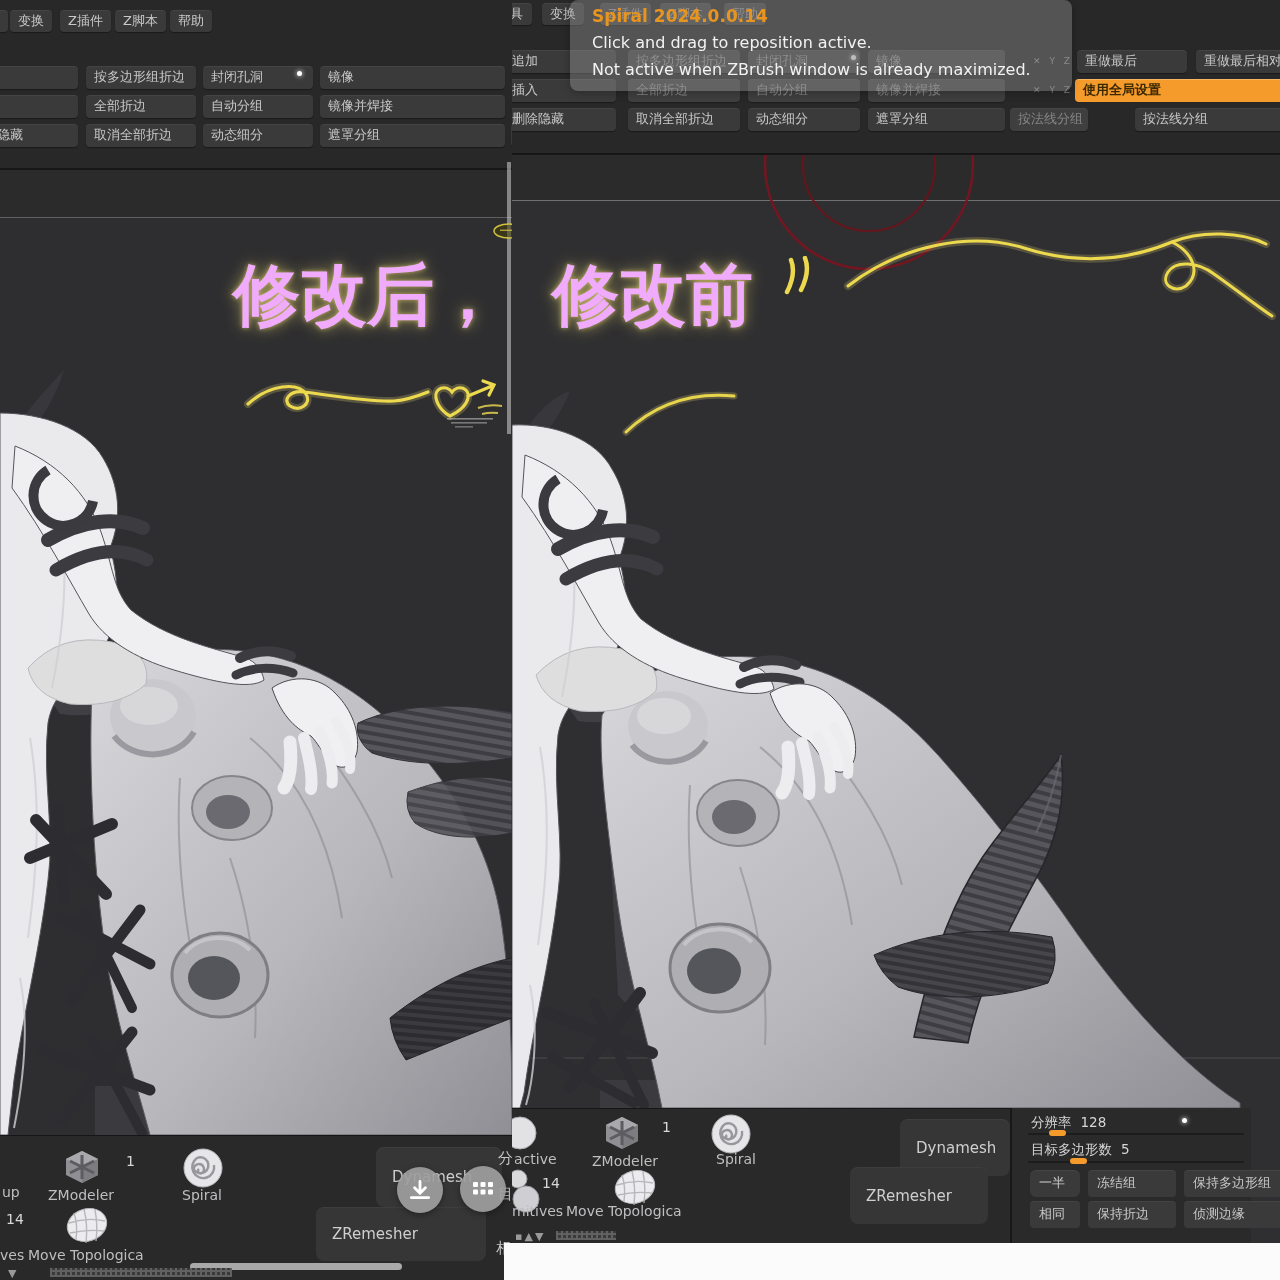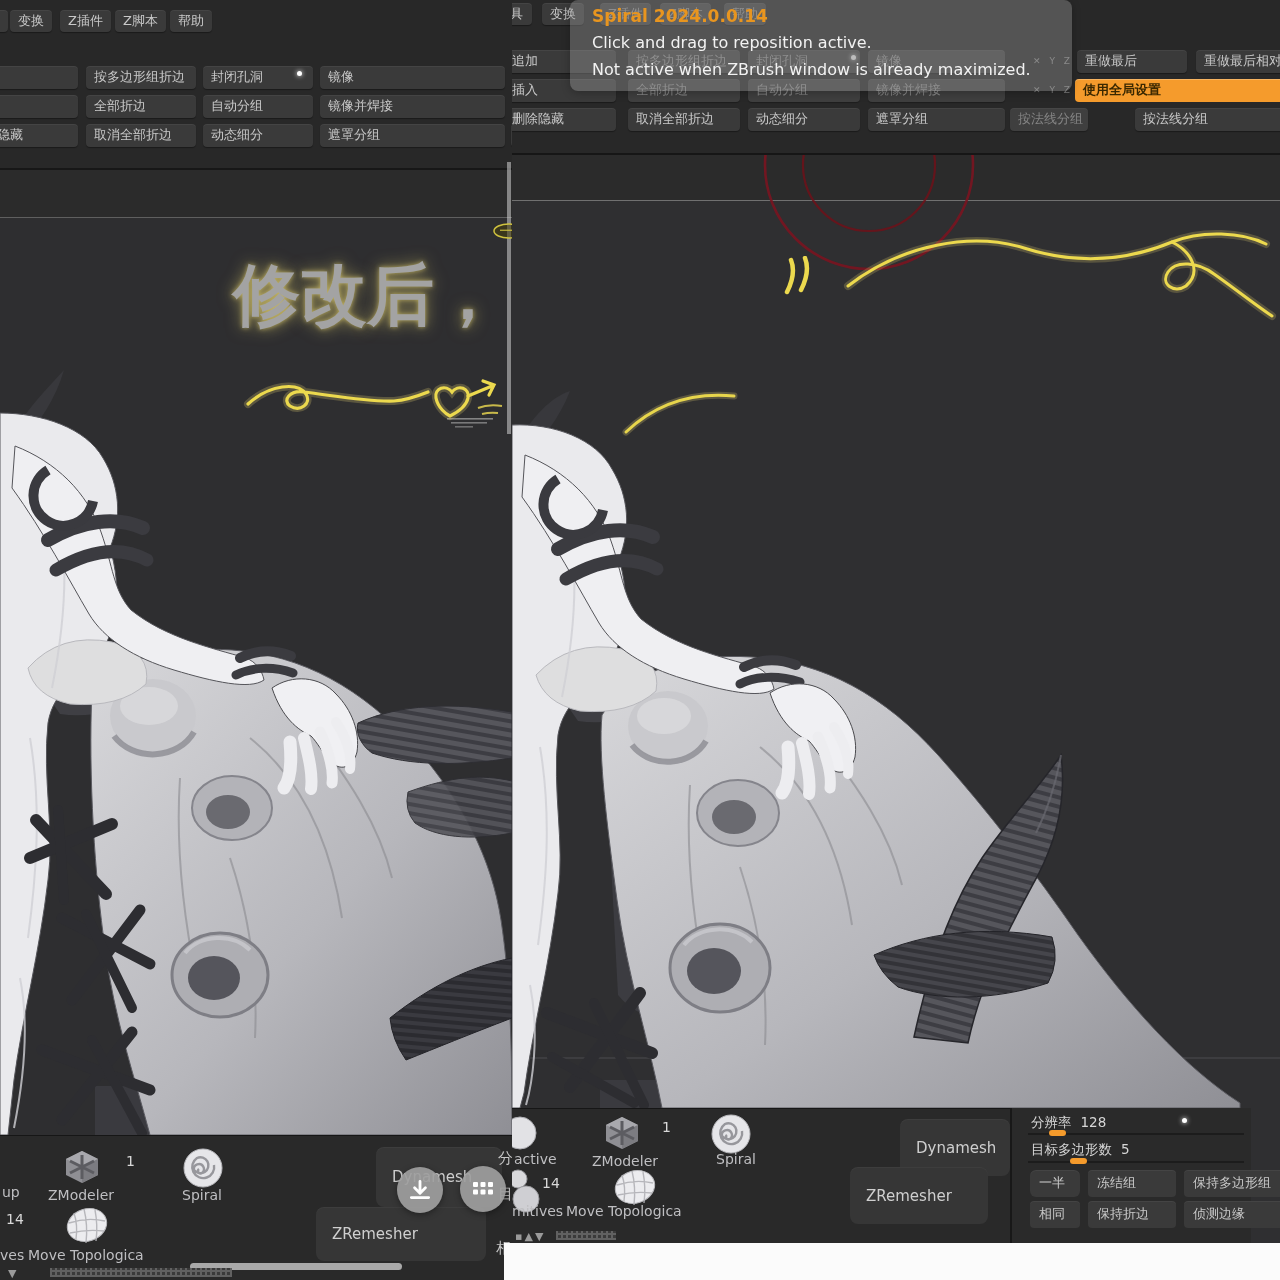--- a/index.html
+++ b/index.html
@@ -21,21 +21,21 @@
   .btn.orange{background:#f59b2c;color:#3a2800;font-weight:bold;box-shadow:inset 0 1px 0 rgba(255,255,255,.25);}
   .dot{position:absolute;width:5px;height:5px;border-radius:50%;background:#fff;box-shadow:0 0 5px #fff;}
   .axisglyphs{position:absolute;font-size:9px;letter-spacing:3px;color:#7f7f7f;}
   
   .tooltip{position:absolute;left:58px;top:0;width:502px;height:91px;border-radius:8px;
            background:rgba(158,158,158,.38);box-shadow:0 2px 8px rgba(0,0,0,.25);z-index:30;}
   .tooltip .tt-title{position:absolute;left:22px;top:6px;font-size:17px;font-weight:bold;color:#e8951f;}
   .tooltip .tt-line1{position:absolute;left:22px;top:33px;font-size:16px;color:#f2f2f2;}
   .tooltip .tt-line2{position:absolute;left:22px;top:60px;font-size:16px;color:#f2f2f2;}
   
-  .caption{position:absolute;font-size:67px;font-weight:bold;color:#a3a3a3;white-space:nowrap;
+  .caption{position:absolute;font-size:67px;font-weight:bold;color:#f0abfc;white-space:nowrap;
            text-shadow:0 0 16px rgba(250,230,120,.55),0 0 5px rgba(250,230,120,.6);z-index:40;}
   
   .bbar{position:absolute;background:#292929;border-top:1px solid #161616;}
   .blabel{position:absolute;font-size:14px;color:#bfbfc2;white-space:nowrap;}
   .bsup{position:absolute;font-size:14px;color:#d8d8d8;}
   .panelbtn{position:absolute;background:#363636;border-radius:8px;box-shadow:inset 0 1px 0 rgba(255,255,255,.04);}
   .panelbtn span{position:absolute;left:16px;top:50%;transform:translateY(-50%);font-size:15px;color:#cfcfcf;}
   .scrollpill{position:absolute;background:#a9a9a9;border-radius:4px;}
   .checker{position:absolute;background-color:#3a3a3a;
      background-image:repeating-linear-gradient(90deg,#616161 0 2px,transparent 2px 5px),
@@ -373,20 +373,21 @@
         <path d="M322,572 C332,587 338,604 336,619" stroke="#ededf0" stroke-width="10" fill="none" stroke-linecap="round"></path>
       </g>
       <g stroke="#2d2d31" stroke-linecap="round" fill="none">
         <path d="M35,858 L140,898" stroke-width="12"></path>
         <path d="M128,838 L58,932" stroke-width="12"></path>
         <path d="M82,848 L132,950" stroke-width="10"></path>
         <path d="M40,902 L122,948" stroke-width="10"></path>
       </g>
     </svg>
 
+    <div class="caption" style="left:40px;top:250px;">修改前</div>
 
     <svg class="abs" style="left:330px;top:220px;z-index:40;" width="438" height="112" viewBox="0 0 438 112">
       <g stroke="#ffe97a" stroke-width="8" fill="none" opacity=".2" stroke-linecap="round">
         <path d="M6,66 C60,24 130,12 182,28 C232,44 282,42 330,22 C360,10 400,12 424,24"></path>
         <path d="M330,22 C350,32 360,52 344,66 C332,74 318,64 326,52 C334,40 356,42 372,54 C392,68 412,84 430,96"></path>
       </g>
       <g stroke="#ecd94e" stroke-width="3" fill="none" stroke-linecap="round">
         <path d="M6,66 C60,24 130,12 182,28 C232,44 282,42 330,22 C360,10 400,12 424,24"></path>
         <path d="M330,22 C350,32 360,52 344,66 C332,74 318,64 326,52 C334,40 356,42 372,54 C392,68 412,84 430,96"></path>
       </g>

